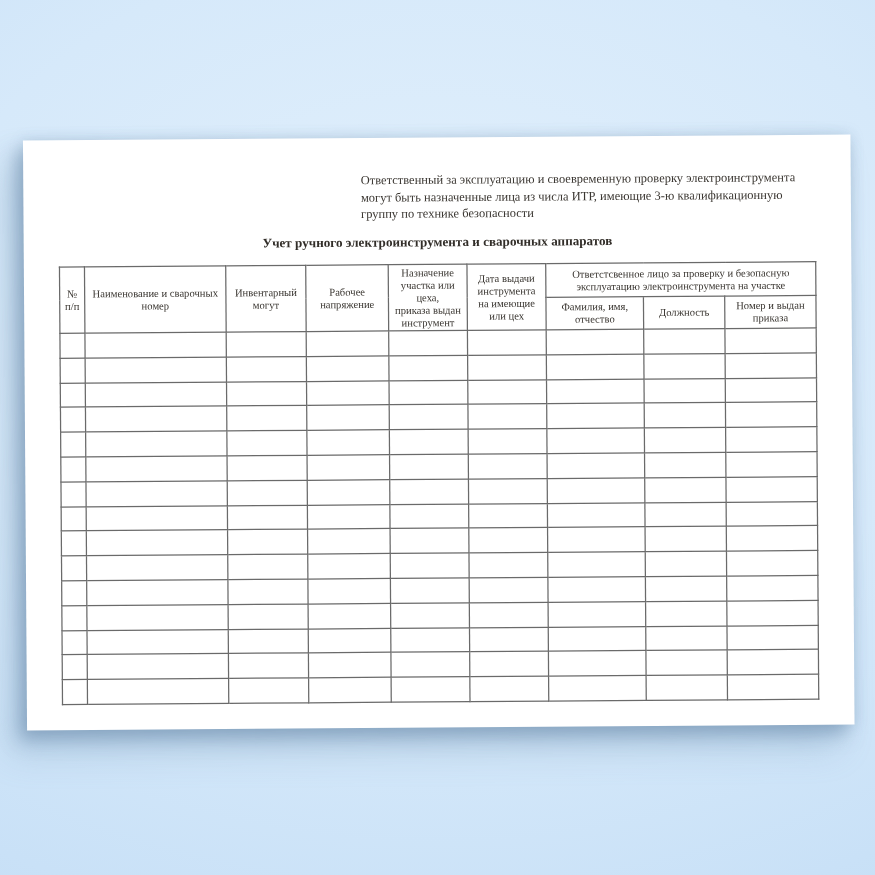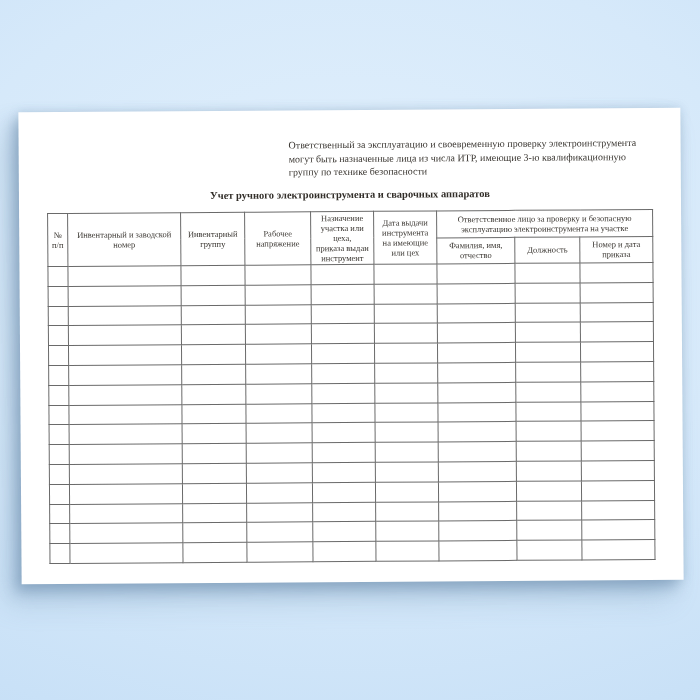--- a/index.html
+++ b/index.html
@@ -103,42 +103,42 @@
         <col style="width:63px">
         <col style="width:63px">
         <col style="width:78px">
         <col style="width:65px">
         <col style="width:73px">
       </colgroup>
       <thead>
         <tr class="h-top">
           <th rowspan="2">№
 п/п</th>
-          <th rowspan="2">Инвентарный и заводской
+          <th rowspan="2">Наименование и сварочных
 номер</th>
           <th rowspan="2">Инвентарный
-группу</th>
+могут</th>
           <th rowspan="2">Рабочее
 напряжение</th>
           <th rowspan="2">Назначение
 участка или цеха,
 приказа выдан
 инструмент</th>
           <th rowspan="2">Дата выдачи
 инструмента
 на имеющие
 или цех</th>
           <th colspan="3">Ответстсвенное лицо за проверку и безопасную
 эксплуатацию электроинструмента на участке</th>
         </tr>
         <tr class="h-sub">
           <th>Фамилия, имя,
 отчество</th>
           <th>Должность</th>
-          <th>Номер и дата
+          <th>Номер и выдан
 приказа</th>
         </tr>
       </thead>
       <tbody>
           <tr>
             <td></td>
             <td></td>
             <td></td>
             <td></td>
             <td></td>

